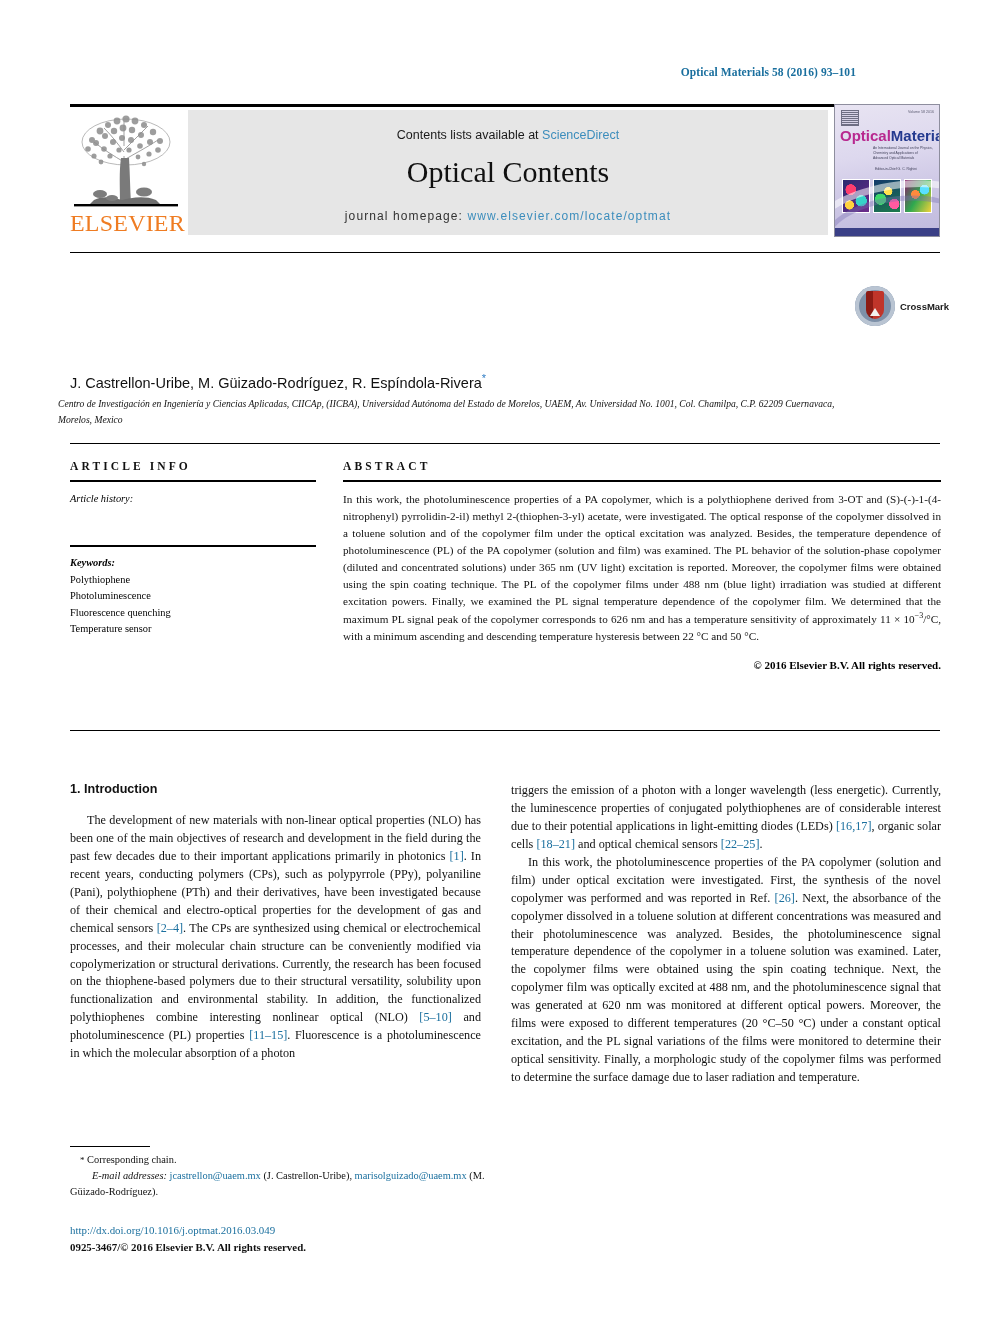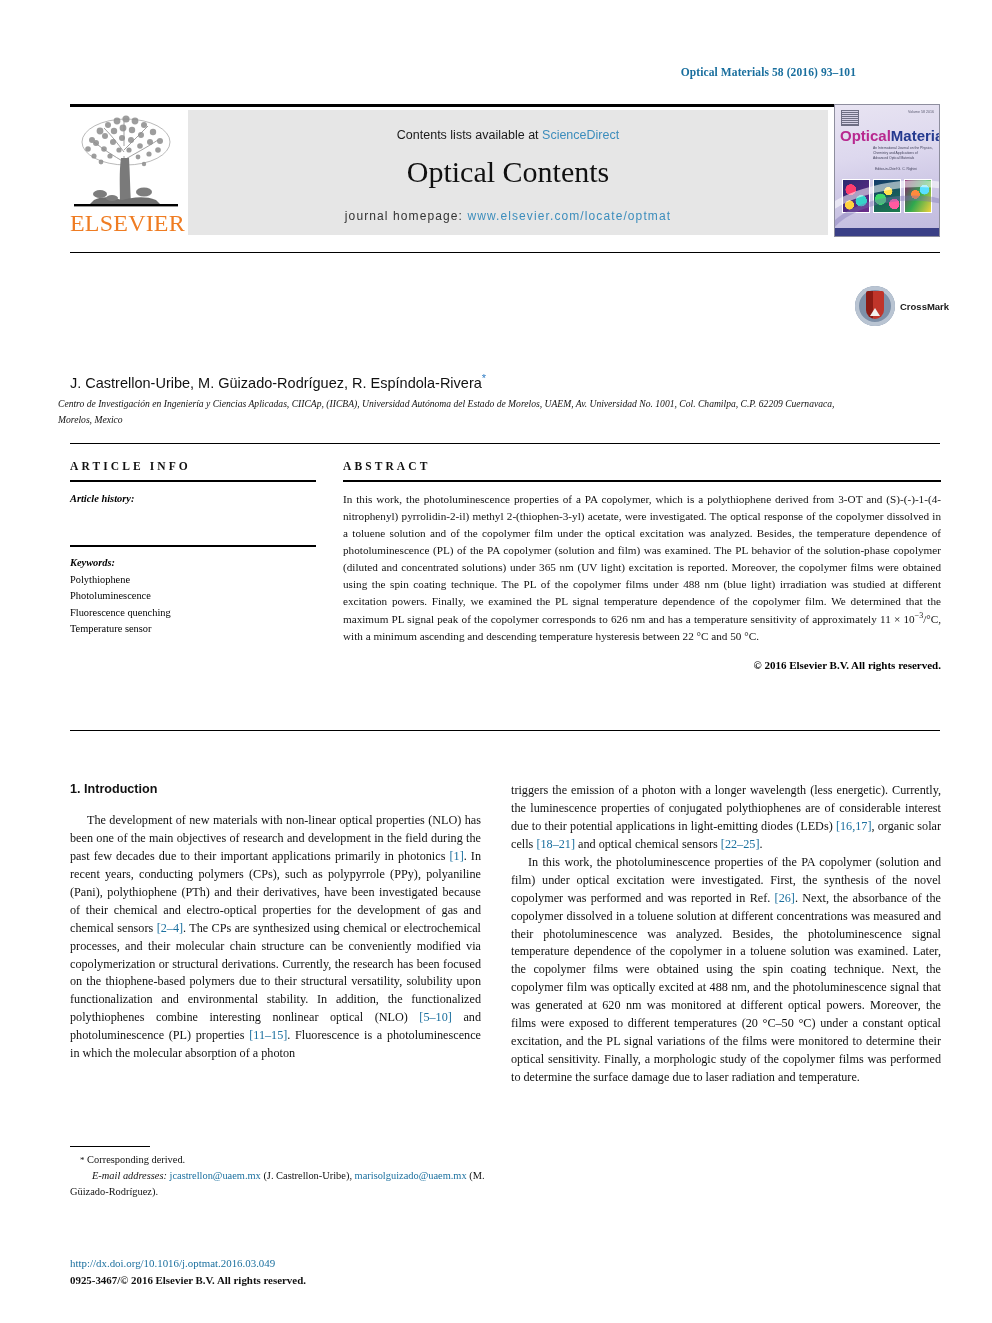--- a/index.html
+++ b/index.html
@@ -327,21 +327,21 @@
     height: 2px;
     background: #000;
     margin-top: 8px;
   }
   .hist-block {
     margin-top: 9px;
     font-family: "Liberation Serif", serif;
     font-size: 10.4px;
     line-height: 1.58;
   }
-  .hist-block .it { font-style: italic; font-weight: bold; margin-top: 23px; }
+  .hist-block .it { font-style: italic; font-weight: normal; margin-top: 23px; }
   .kw-rule {
     height: 2px;
     background: #000;
     margin-top: 38px;
   }
   .kw-block {
     margin-top: 8px;
     font-family: "Liberation Serif", serif;
     font-size: 10.4px;
     line-height: 1.58;
@@ -438,21 +438,20 @@
   .footnote .lbl { font-style: italic; }
   .mail { color: #1a6f9e; }
   .doi-block {
     position: absolute;
     left: 70px;
     top: 1222px;
     width: 430px;
     font-family: "Liberation Serif", serif;
     font-size: 10.9px;
     line-height: 1.55;
-    margin-top: 33px;
   }
   .doi-link { color: #1a6f9e; }
   .issn { font-weight: bold; color: #111; }
   .sup { font-size: 0.72em; vertical-align: super; }
 </style>
 </head>
 <body>
 
 <div class="page">
 
@@ -598,21 +597,21 @@
     <p class="para"><span>The development of new materials with non-linear optical properties (NLO) has been one of the main objectives of research and development in the field during the past few decades due to their important applications primarily in photonics </span><span class="ref">[1]</span><span>. In recent years, conducting polymers (CPs), such as polypyrrole (PPy), polyaniline (Pani), polythiophene (PTh) and their derivatives, have been investigated because of their chemical and electro-optical properties for the development of gas and chemical sensors </span><span class="ref">[2–4]</span><span>. The CPs are synthesized using chemical or electrochemical processes, and their molecular chain structure can be conveniently modified via copolymerization or structural derivations. Currently, the research has been focused on the thiophene-based polymers due to their structural versatility, solubility upon functionalization and environmental stability. In addition, the functionalized polythiophenes combine interesting nonlinear optical (NLO) </span><span class="ref">[5–10]</span><span> and photoluminescence (PL) properties </span><span class="ref">[11–15]</span><span>. Fluorescence is a photoluminescence in which the molecular absorption of a photon</span></p>
   </div>
 
   <div class="body-right">
     <p class="para" style="text-indent:0"><span>triggers the emission of a photon with a longer wavelength (less energetic). Currently, the luminescence properties of conjugated polythiophenes are of considerable interest due to their potential applications in light-emitting diodes (LEDs) </span><span class="ref">[16,17]</span><span>, organic solar cells </span><span class="ref">[18–21]</span><span> and optical chemical sensors </span><span class="ref">[22–25]</span><span>.</span></p>
     <p class="para"><span>In this work, the photoluminescence properties of the PA copolymer (solution and film) under optical excitation were investigated. First, the synthesis of the novel copolymer was performed and was reported in Ref. </span><span class="ref">[26]</span><span>. Next, the absorbance of the copolymer dissolved in a toluene solution at different concentrations was measured and their photoluminescence was analyzed. Besides, the photoluminescence signal temperature dependence of the copolymer in a toluene solution was examined. Later, the copolymer films were obtained using the spin coating technique. Next, the copolymer film was optically excited at 488 nm, and the photoluminescence signal that was generated at 620 nm was monitored at different optical powers. Moreover, the films were exposed to different temperatures (20 °C–50 °C) under a constant optical excitation, and the PL signal variations of the films were monitored to determine their optical sensitivity. Finally, a morphologic study of the copolymer films was performed to determine the surface damage due to laser radiation and temperature.</span></p>
   </div>
 
   <div class="foot-rule"></div>
   <div class="footnote">
-    <span style="padding-left:10px"><span class="ast">*</span><span> Corresponding derived.</span></span><br>
+    <span style="padding-left:10px"><span class="ast">*</span><span> Corresponding chain.</span></span><br>
     <span style="padding-left:22px"><span class="lbl">E-mail addresses:</span>
     <span class="mail">jcastrellon@uaem.mx</span>
     <span>(J. Castrellon-Uribe),</span>
     <span class="mail">marisolguizado@uaem.mx</span>
     <span>(M. Güizado-Rodríguez).</span></span>
   </div>
 
   <div class="doi-block">
     <span class="doi-link">http://dx.doi.org/10.1016/j.optmat.2016.03.049</span><br>
     <span class="issn">0925-3467/© 2016 Elsevier B.V. All rights reserved.</span>

